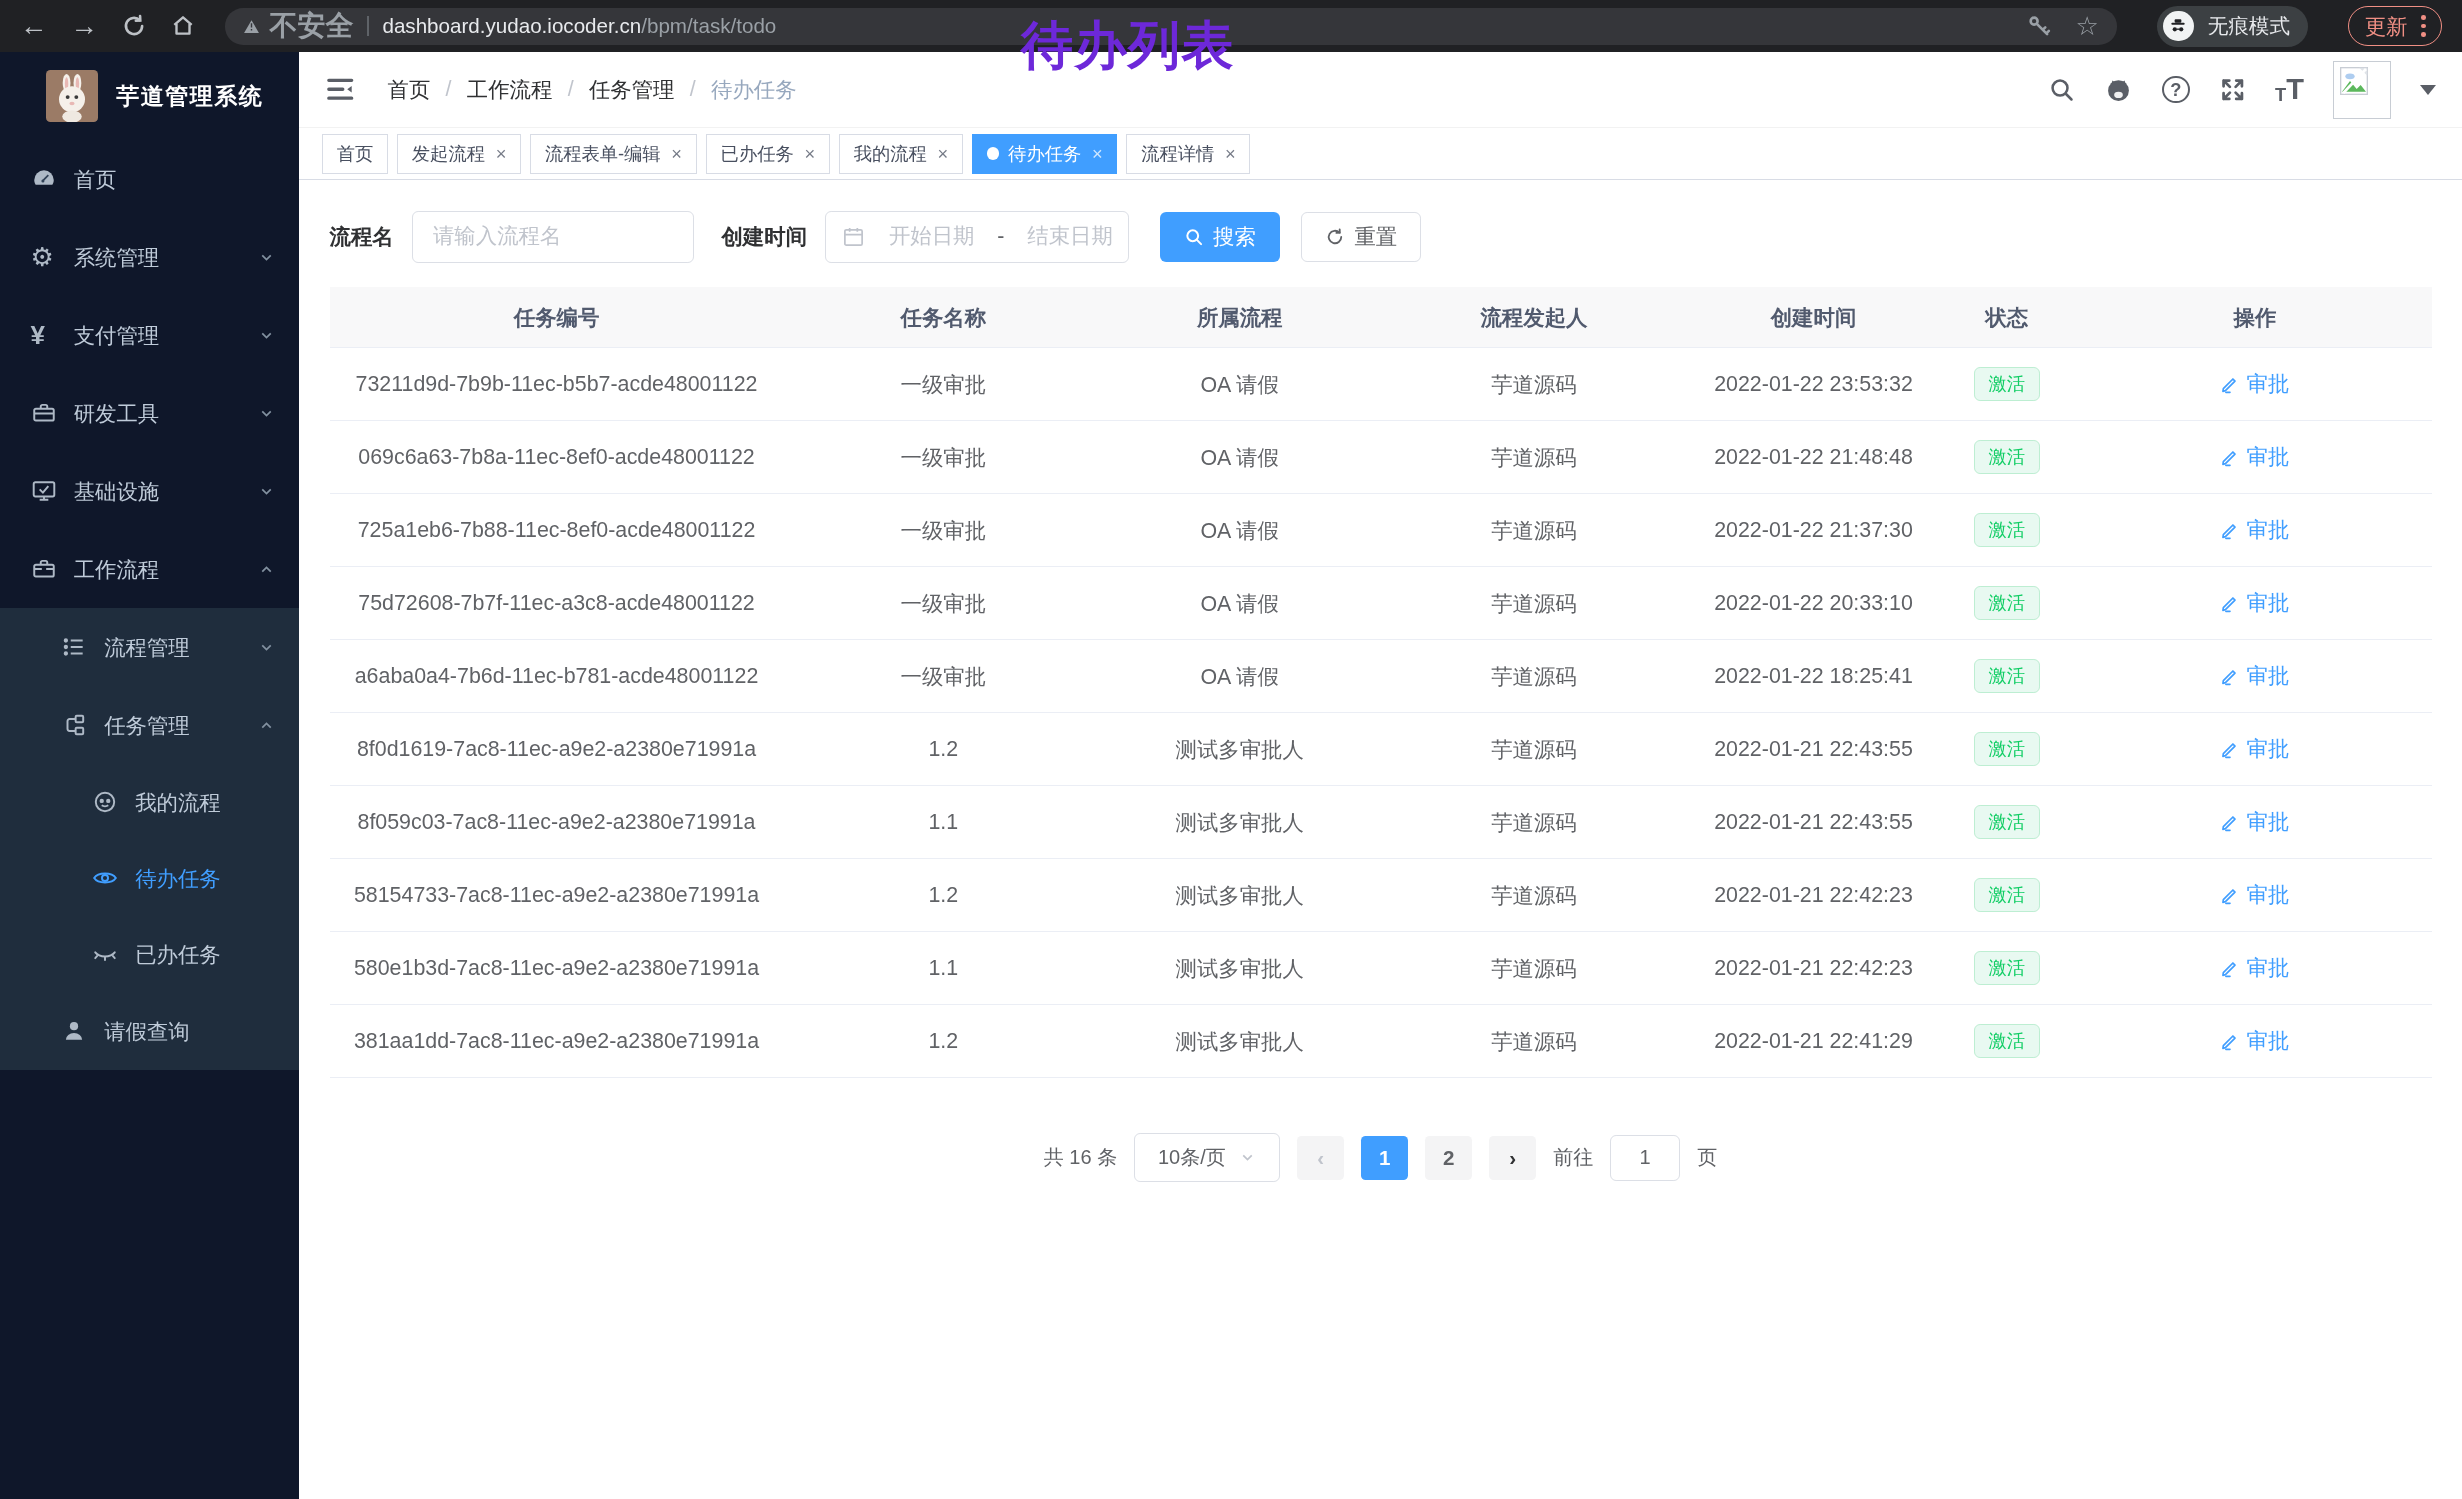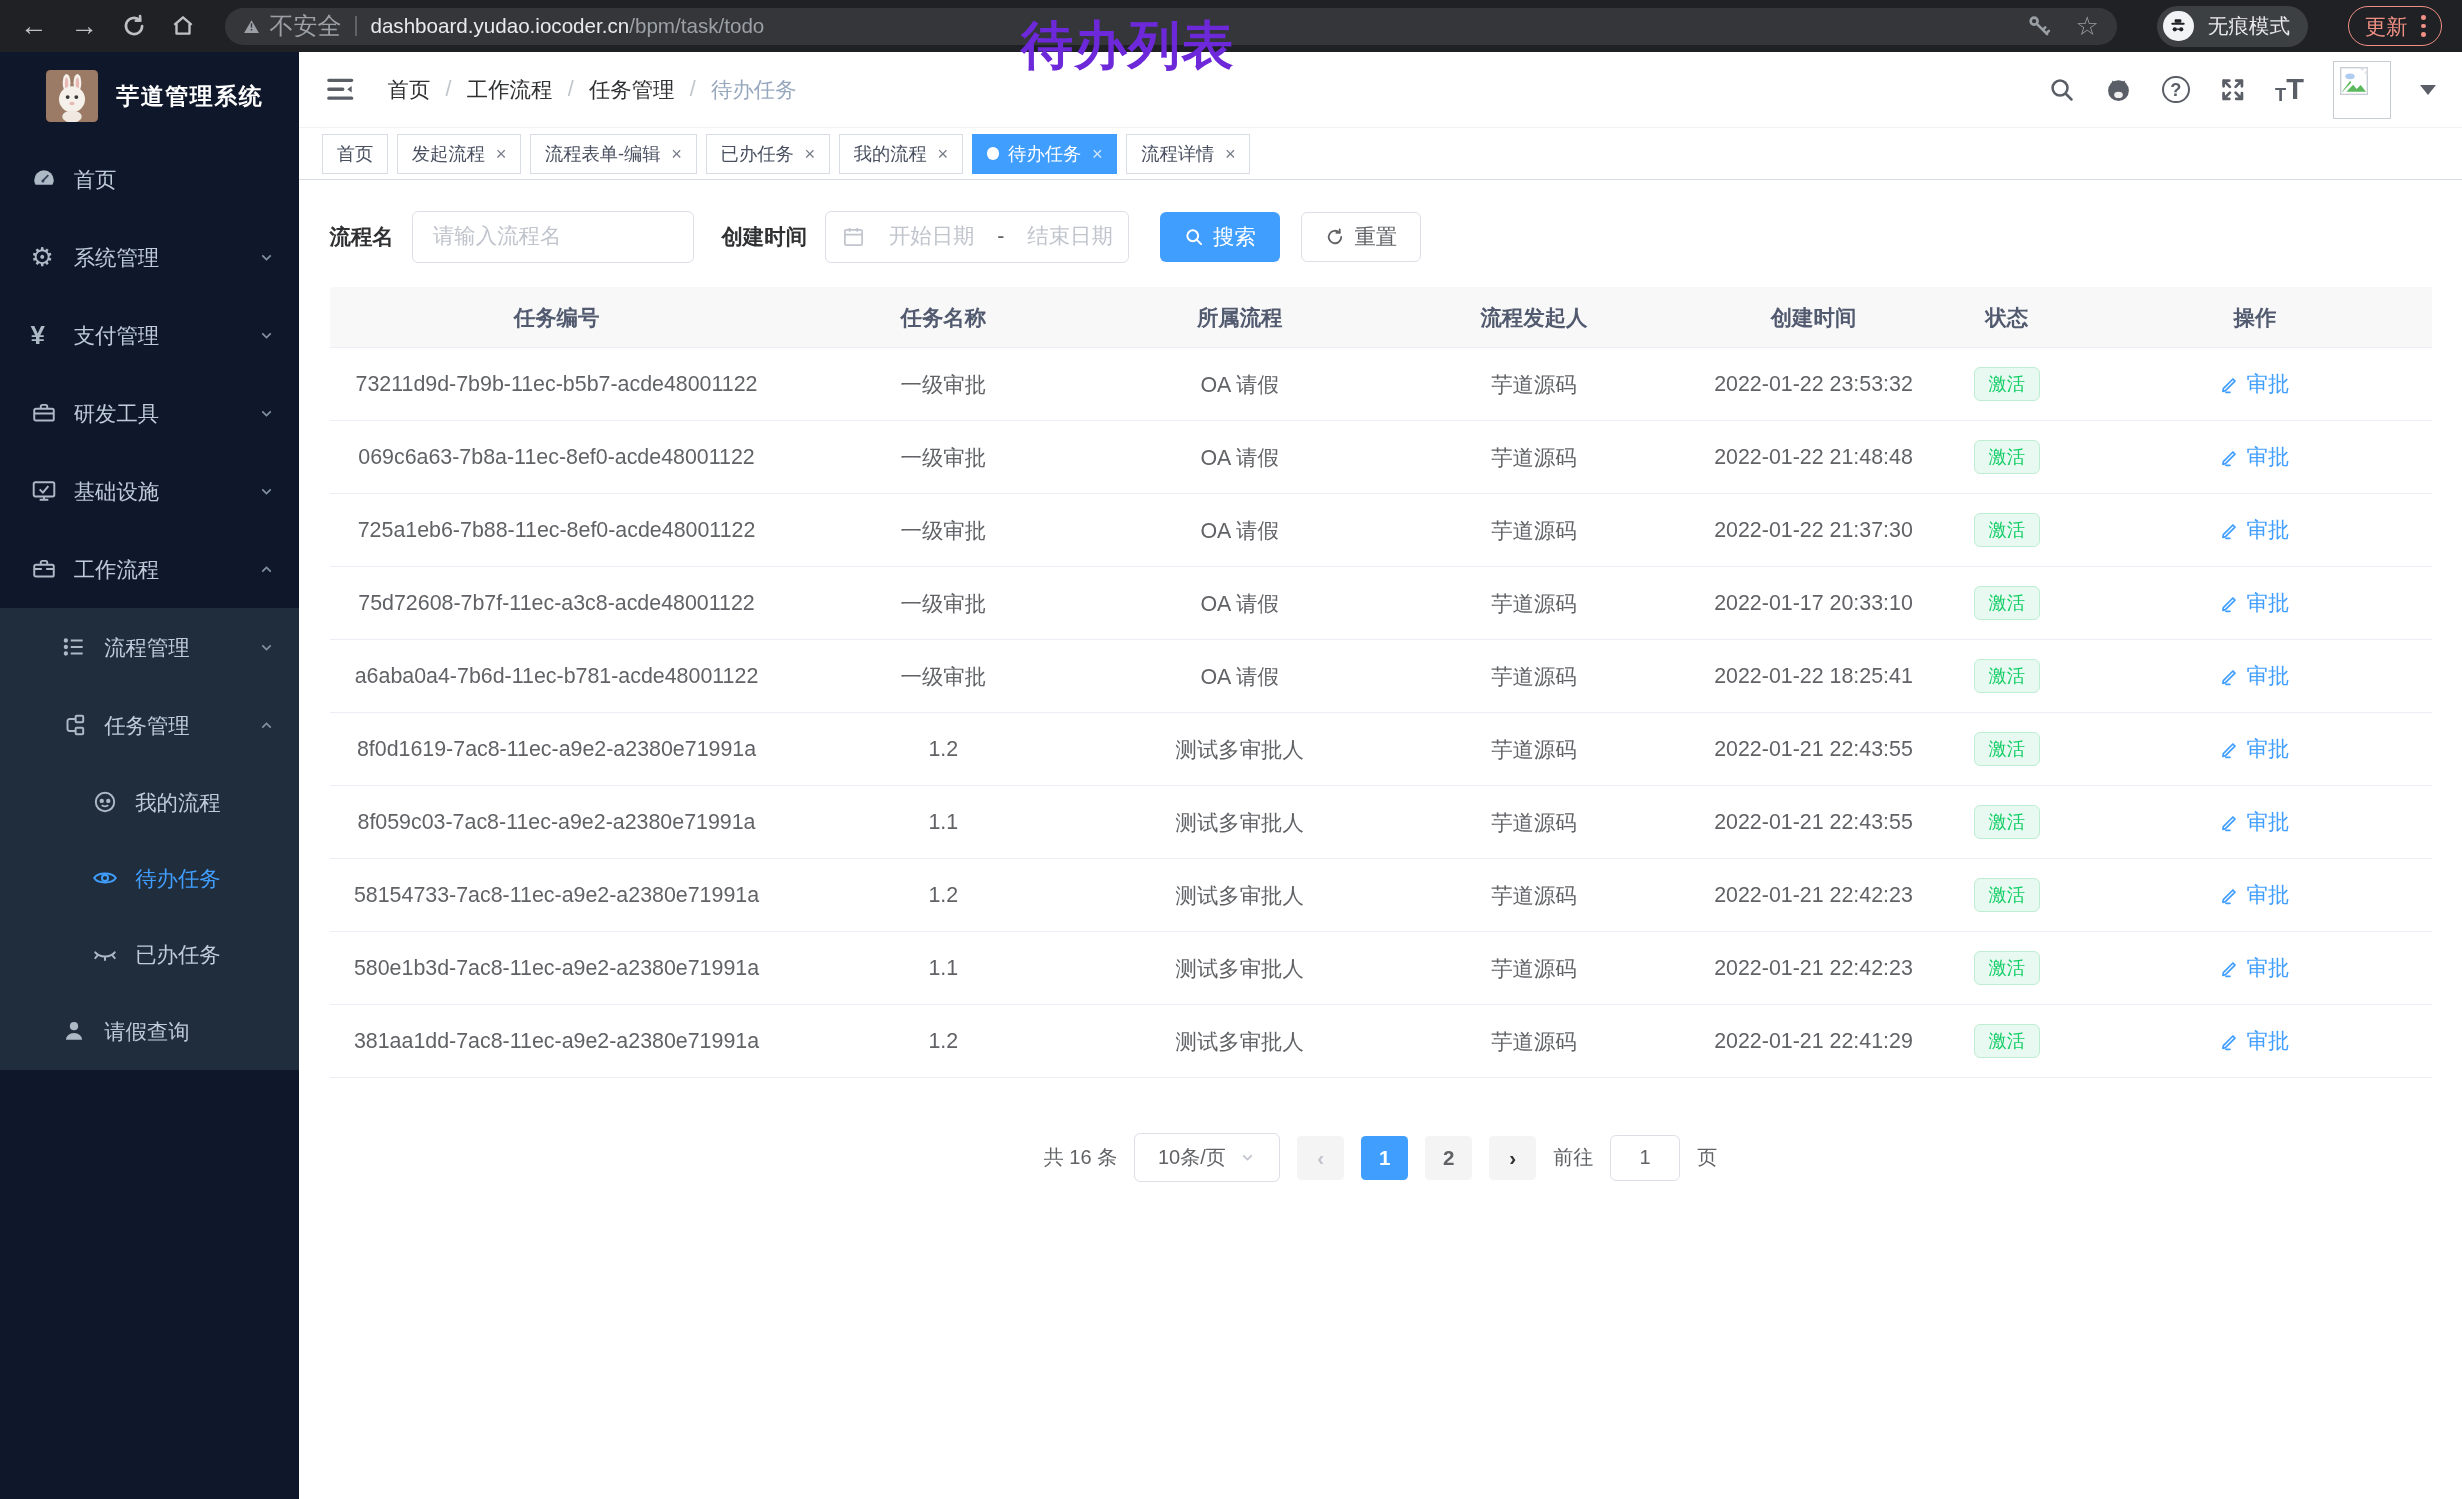--- a/index.html
+++ b/index.html
@@ -5,21 +5,21 @@
   * { margin:0; padding:0; box-sizing:border-box; }
   html,body { width:2462px; height:1500px; overflow:hidden; background:#fff;
     font-family:"Liberation Sans","DejaVu Sans",sans-serif; }
 
   
   .browser-bar { height:52px; background:#202124; display:flex; align-items:center;
     padding:0 20px; gap:23px; position:relative; }
   .nav-ic { color:#bdc1c6; font-size:27.5px; line-height:1; cursor:pointer; display:flex; align-items:center; }
   .omnibox { flex:1; height:37px; background:#35363a; border-radius:18.3px; display:flex;
     align-items:center; padding:0 18.3px; margin-left:6.1px; }
-  .sec-label { color:#9aa0a6; font-size:24px; margin-left:9.2px; }
+  .sec-label { color:#9aa0a6; font-size:28px; margin-left:9.2px;font-weight:bold; }
   .om-div { width:1.5px; height:20px; background:#5f6368; margin:0 13.7px; }
   .url-host { color:#e8eaed; font-size:20.6px; }
   .url-path { color:#9aa0a6; font-size:20.6px; }
   .om-spacer { flex:1; }
   .om-right { display:flex; align-items:center; gap:23px; color:#9aa0a6; }
   .star { font-size:26px; }
   .incog-pill { height:41px; background:#3c4043; border-radius:20.6px; display:flex;
     align-items:center; gap:14px; padding:0 18.3px 0 6.1px; margin-left:17px; }
   .incog-circle { width:30.5px; height:30.5px; border-radius:50%; background:#f1f3f4;
     display:flex; align-items:center; justify-content:center; color:#202124; }
@@ -588,21 +588,21 @@
                   <span>审批</span>
                 </a>
               </td>
             </tr>
 
             <tr>
               <td>75d72608-7b7f-11ec-a3c8-acde48001122</td>
               <td>一级审批</td>
               <td>OA 请假</td>
               <td>芋道源码</td>
-              <td>2022-01-17 20:33:10</td>
+              <td>2022-01-22 20:33:10</td>
               <td>
                 <span class="badge">激活</span>
               </td>
               <td>
                 <a class="action">
                   <svg viewBox="0 0 24 24" fill="none" stroke="currentColor" stroke-width="2" stroke-linejoin="round">
                     <path d="M4 17.5 15.5 6l2.5 2.5L6.5 20 3.5 20.8z"></path>
                     <path d="M7 22h5" stroke-linecap="round"></path>
                   </svg>
                   <span>审批</span>

